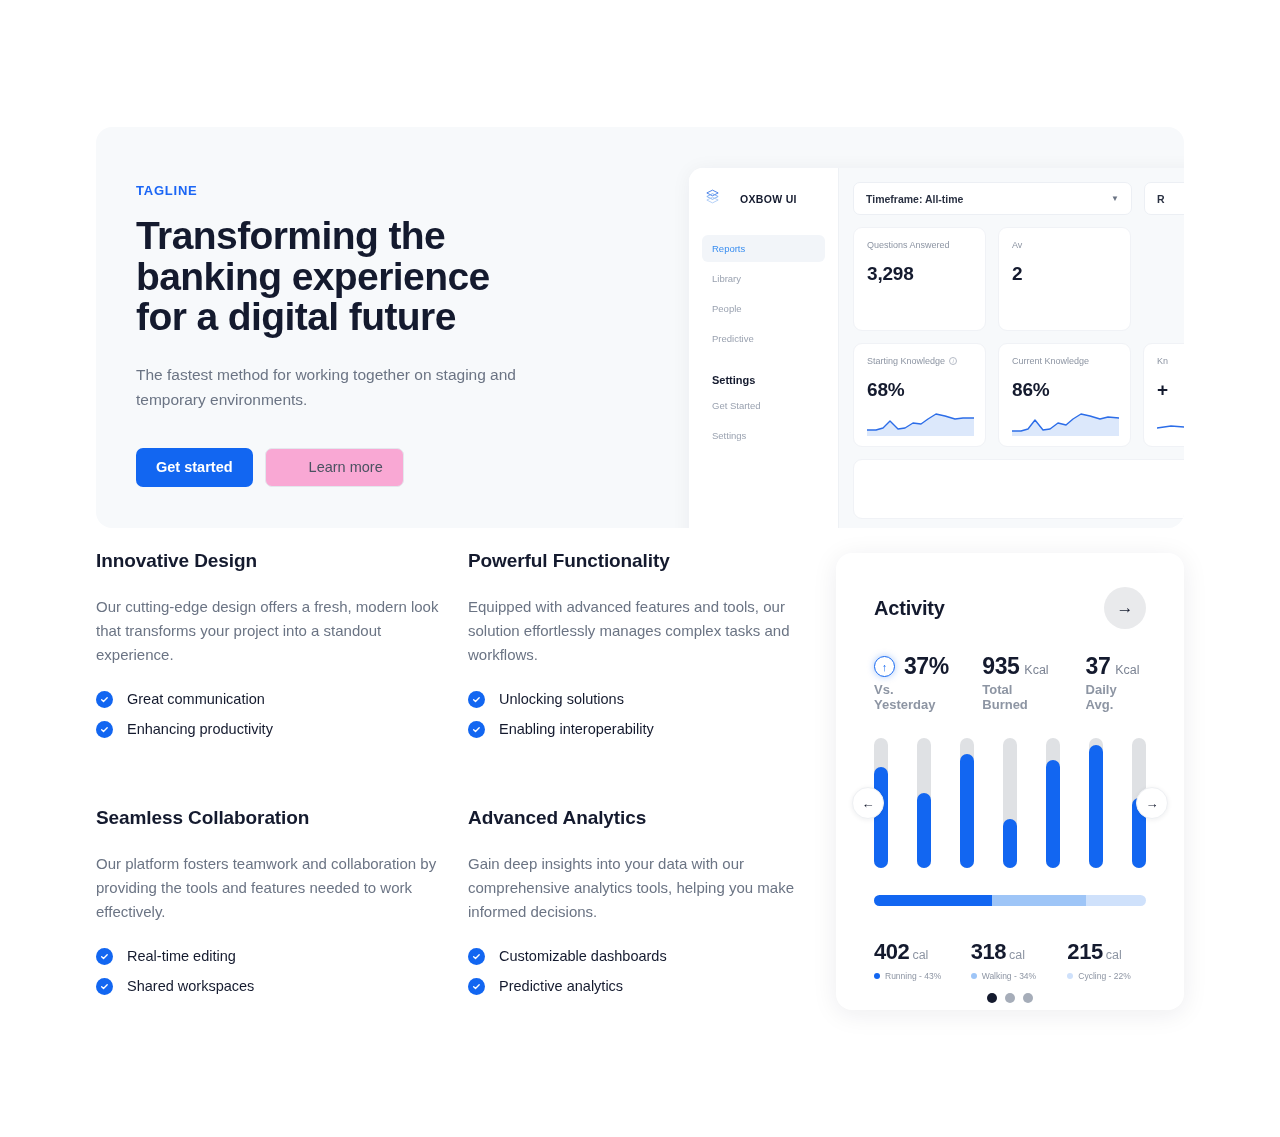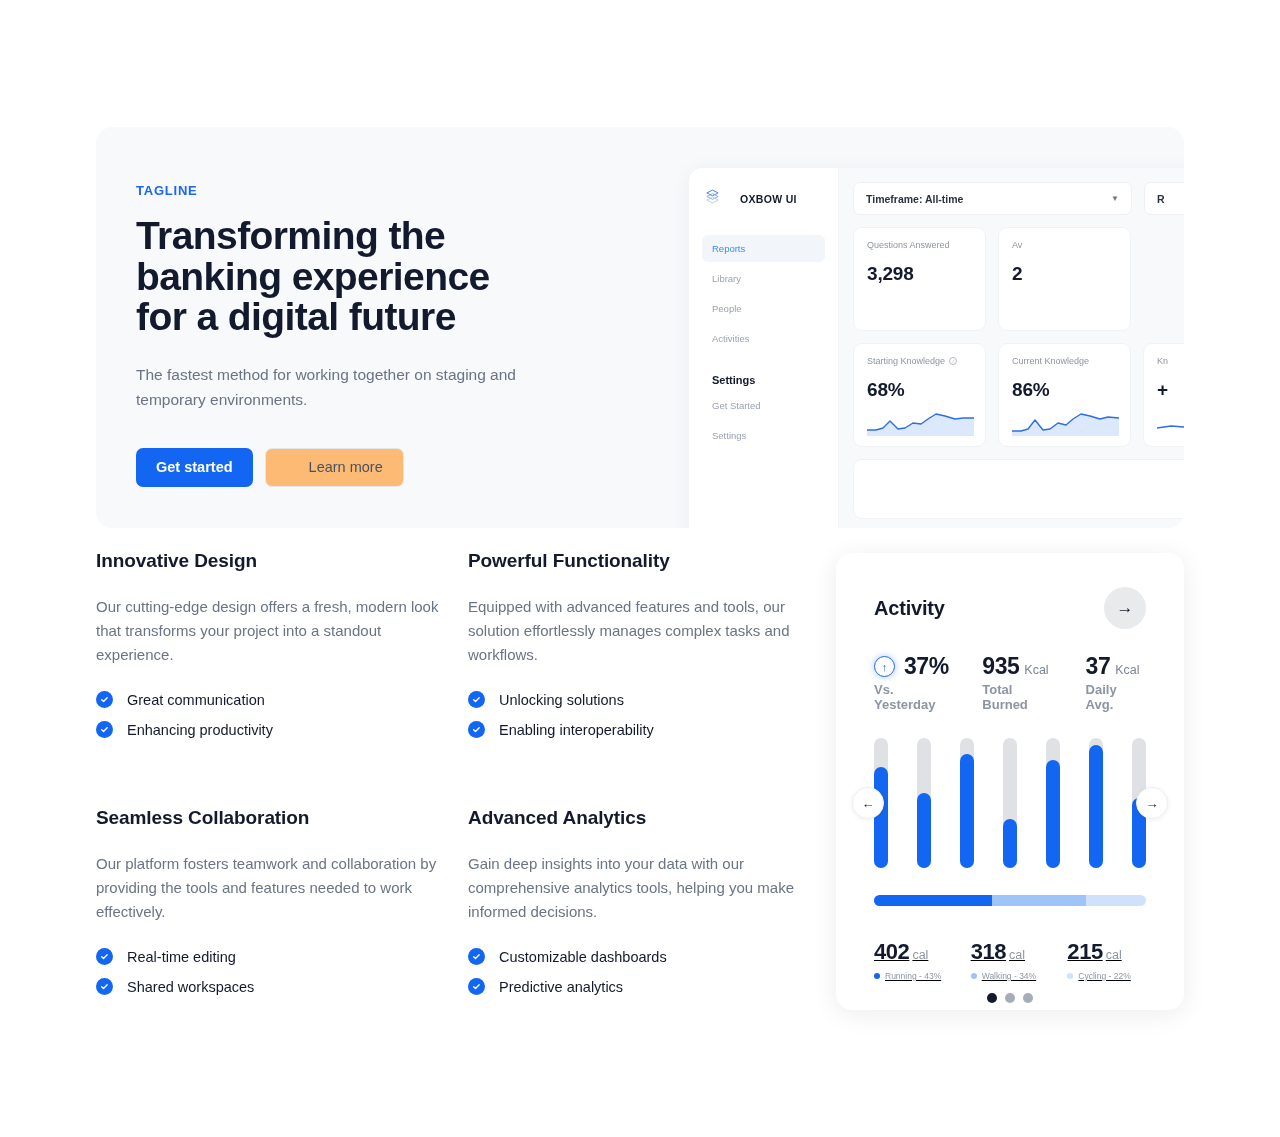--- a/index.html
+++ b/index.html
@@ -35,21 +35,21 @@
   }
   .hero-btns { margin-top: 36px; display: flex; gap: 12px; }
   .btn {
     border-radius: 7px; font-size: 14.5px; font-weight: bold;
     padding: 0 20px; height: 39px; display: inline-flex;
     align-items: center; justify-content: center; cursor: pointer;
     border: none; font-family: "Liberation Sans", sans-serif;
   }
   .btn-primary { background: #1266f1; color: #ffffff; }
   .btn-secondary {
-    background: #fdba74; color: #4a5261; font-weight: normal;
+    background: #f9a8d4; color: #4a5261; font-weight: normal;
     border: 1px solid #e3e7ed;
     padding-left: 43px;
   }
 
   
   .dash {
     position: absolute; left: 593px; top: 41px;
     width: 700px; height: 420px;
     background: #ffffff;
     border-radius: 14px 0 0 0;
@@ -110,21 +110,21 @@
 
   
   .features { position: absolute; left: 96px; top: 550px; width: 720px; }
   .feat-grid { display: grid; grid-template-columns: 372px 348px; row-gap: 56px; }
   .feat-title {
     font-size: 19px; font-weight: bold; color: #141a2e; letter-spacing: -0.005em;
     margin-bottom: 23px;
   }
   .feat-desc { font-size: 15px; line-height: 1.6; color: #6b7484; max-width: 345px; }
   .feat-list { margin-top: 24px; }
-  .feat-li { display: flex; align-items: center; gap: 14px; margin-bottom: 13px; }
+  .feat-li { display: flex; gap: 14px; margin-bottom: 13px; }
   .check {
     width: 17px; height: 17px; border-radius: 50%; background: #1266f1;
     display: inline-flex; align-items: center; justify-content: center; flex: 0 0 17px;
   }
   .feat-li span.lbl { font-size: 14.5px; color: #141a2e; font-weight: 500; }
 
   
   .activity {
     position: absolute; left: 836px; top: 553px;
     width: 348px; height: 457px;
@@ -167,21 +167,21 @@
     position: absolute; top: 50%; transform: translateY(-50%);
     width: 32px; height: 32px; border-radius: 50%; background: #ffffff;
     border: 1px solid #eef0f3; display: flex; align-items: center;
     justify-content: center; font-size: 13px; color: #141a2e; cursor: pointer;
     box-shadow: 0 1px 5px rgba(20,26,46,0.07); z-index: 3;
   }
   .nav-circ.left { left: -22px; }
   .nav-circ.right { right: -22px; }
   .seg-bar { display: flex; margin-top: 27px; height: 11px; border-radius: 6px; overflow: hidden; }
   .legend-row { display: flex; margin-top: 33px; gap: 18px; }
-  .legend-col { width: 92px; text-decoration: underline; }
+  .legend-col { width: 92px; }
   .legend-col .num { font-size: 22px; font-weight: bold; color: #141a2e; letter-spacing: -0.02em; }
   .legend-col .unit { font-size: 12.5px; color: #8d95a3; margin-left: 3px; }
   .legend-col .lg { display: flex; align-items: center; gap: 5px; margin-top: 6px; }
   .legend-col .ldot { width: 6px; height: 6px; border-radius: 50%; flex: 0 0 6px; }
   .legend-col .ltxt { font-size: 8.5px; color: #8d95a3; white-space: nowrap; }
   .dots { display: flex; gap: 8px; justify-content: center; margin-top: 12px; }
   .dot { width: 10px; height: 10px; border-radius: 50%; background: #a6adb9; cursor: pointer; }
   .dot.on { background: #141a2e; }
 </style>
 </head>
@@ -216,21 +216,21 @@
                 <path d="M12 13 L20 17 L12 21 L4 17 Z" stroke="#a6c7f5"></path>
               </g>
             </svg>
           </span>
           <span class="brand-name">OXBOW UI</span>
         </div>
 
         <div class="nav-item active">Reports</div>
         <div class="nav-item">Library</div>
         <div class="nav-item">People</div>
-        <div class="nav-item">Activities</div>
+        <div class="nav-item">Predictive</div>
 
         <div class="nav-head">Settings</div>
         <div class="nav-item">Get Started</div>
         <div class="nav-item">Settings</div>
       </div>
 
       <div class="dash-main">
         <div class="toolbar">
           <div class="select w1">
             <span>Timeframe: All-time</span>

